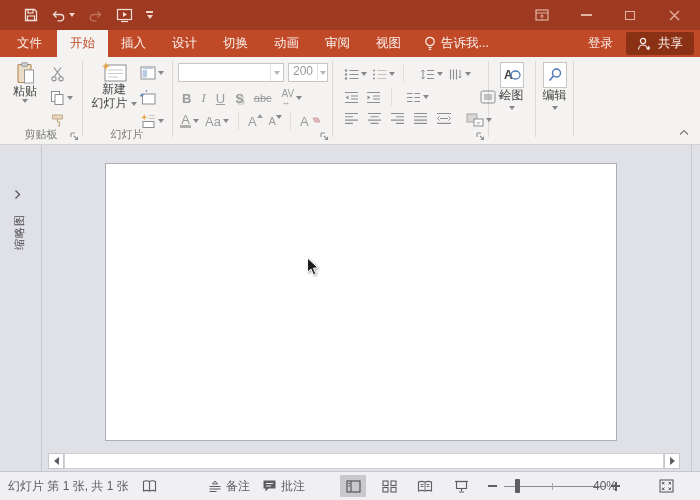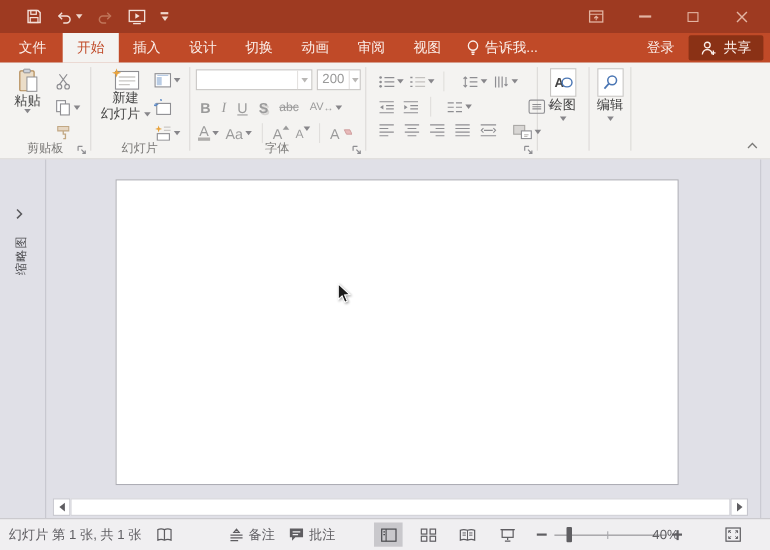--- a/index.html
+++ b/index.html
@@ -260,21 +260,21 @@
           <span class="dd" style="border-top-color:#B9B7B5"></span>
         </span>
     </div>
     <div class="rowflex" style="left:10px;top:31px;gap:10px;height:20px">
       <span class="letter" style="font-weight:700">B</span>
       <span class="letter" style="font-style:italic;font-family:'Liberation Serif','DejaVu Serif',serif">I</span>
       <span class="letter" style="text-decoration:underline">U</span>
       <span class="letter" style="font-weight:700;text-shadow:1.5px 1.5px 0 #D6D4D2">S</span>
       <span class="letter" style="font-size:11px;text-decoration:line-through">abc</span>
       <span style="display:flex;align-items:center;gap:2px">
-        <span style="display:flex;flex-direction:row;align-items:flex-start;line-height:8px">
+        <span style="display:flex;flex-direction:column;align-items:flex-start;line-height:8px">
           <span class="letter" style="font-size:10px">AV</span>
           <span class="letter" style="font-size:9px">↔</span>
         </span>
         <span class="dd"></span>
       </span>
     </div>
     <div class="rowflex" style="left:8px;top:54px;gap:6px;height:20px">
       <span style="display:flex;align-items:center;gap:2px">
         <span style="display:flex;flex-direction:column;align-items:center;line-height:11px">
           <span class="letter">A</span>
@@ -296,21 +296,20 @@
         <span style="position:absolute;right:-6px;top:1px" class="dd"></span>
       </span>
       <span class="vsep-s" style="margin-left:8px"></span>
       <span style="display:flex;align-items:center;gap:1px">
         <span class="letter">A</span>
         <svg width="10" height="9" viewBox="0 0 10 9">
           <path d="M3 1 h5 l2 4 h-5 z" fill="#E8B9B9" stroke="#C99" stroke-width="0.8"></path>
         </svg>
       </span>
     </div>
-    <span class="grouplabel">字体</span>
     <span class="launcher">
       <svg width="10" height="10" viewBox="0 0 10 10">
         <path d="M2 2 h4 M2 2 v4" stroke="#8E8E92" stroke-width="1.1" fill="none"></path>
         <path d="M5 5 L8.5 8.5 M8.5 5.8 v2.7 h-2.7" stroke="#8E8E92" stroke-width="1.1" fill="none"></path>
       </svg>
     </span>
   </div>
 
   <div class="group" style="left:332px;width:156px">
     <div class="rowflex" style="left:12px;top:8px;gap:5px;height:18px">

